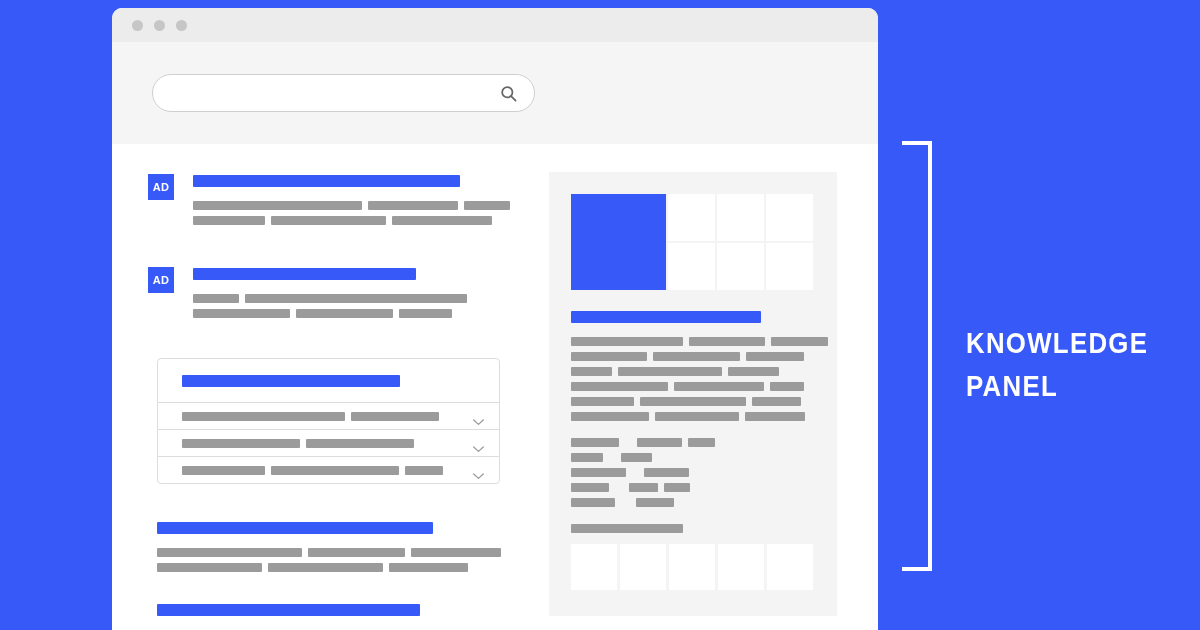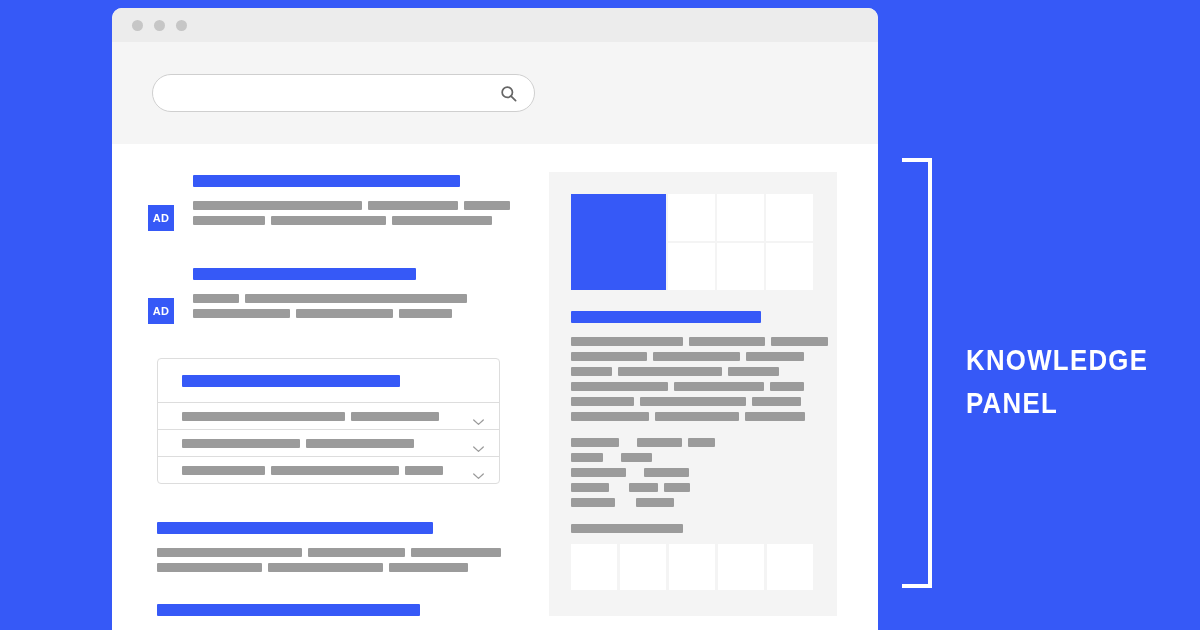--- a/index.html
+++ b/index.html
@@ -89,21 +89,21 @@
   }
 
   
   .bar { height: 9px; border-radius: 1px; display: inline-block; vertical-align: middle; }
   .gray { background: #9B9B9B; }
   .blue-title { background: #3659F7; height: 12px; border-radius: 1px; display: block; }
   .line { margin-bottom: 6px; white-space: nowrap; font-size: 0; line-height: 0; }
   .line .bar { margin-right: 6px; }
 
   
-  .ad-result { display: flex; margin-bottom: 34px; align-items: flex-end; }
+  .ad-result { display: flex; margin-bottom: 34px; }
   .ad-badge {
     width: 26px; height: 26px;
     background: #3659F7;
     color: #ffffff;
     font-size: 11px;
     font-weight: bold;
     letter-spacing: 0.4px;
     display: flex;
     align-items: center;
     justify-content: center;
@@ -158,21 +158,21 @@
   .kp-block { margin-bottom: 17px; }
   .kp-block .line { margin-bottom: 6px; }
 
   #kp-thumbs { display: flex; gap: 3px; }
   .kp-thumb { width: 46px; height: 46px; background: #ffffff; }
 
   
   #annotation {
     position: absolute;
     left: 898px;
-    top: 158px;
+    top: 141px;
     width: 290px;
     height: 430px;
   }
   #bracket {
     position: absolute;
     left: 0; top: 0;
     width: 36px;
     height: 430px;
   }
   #bracket .v {

